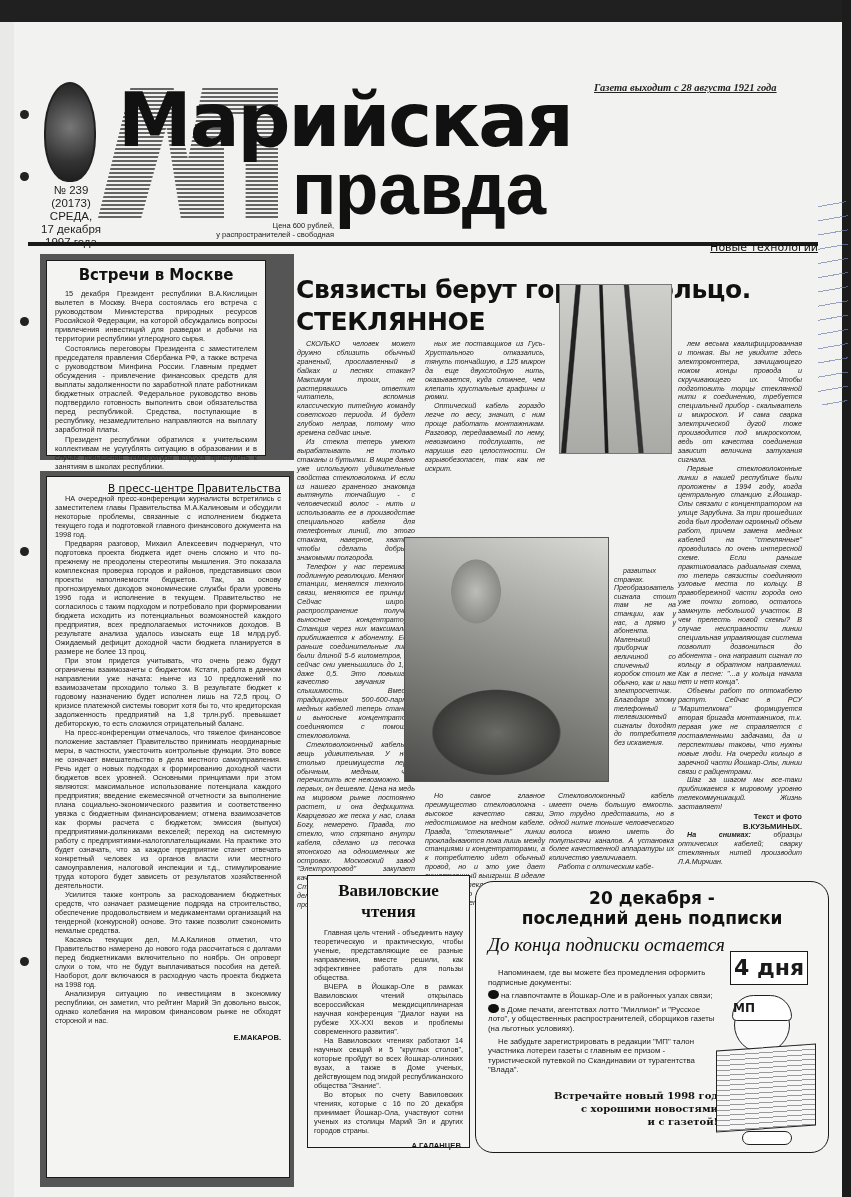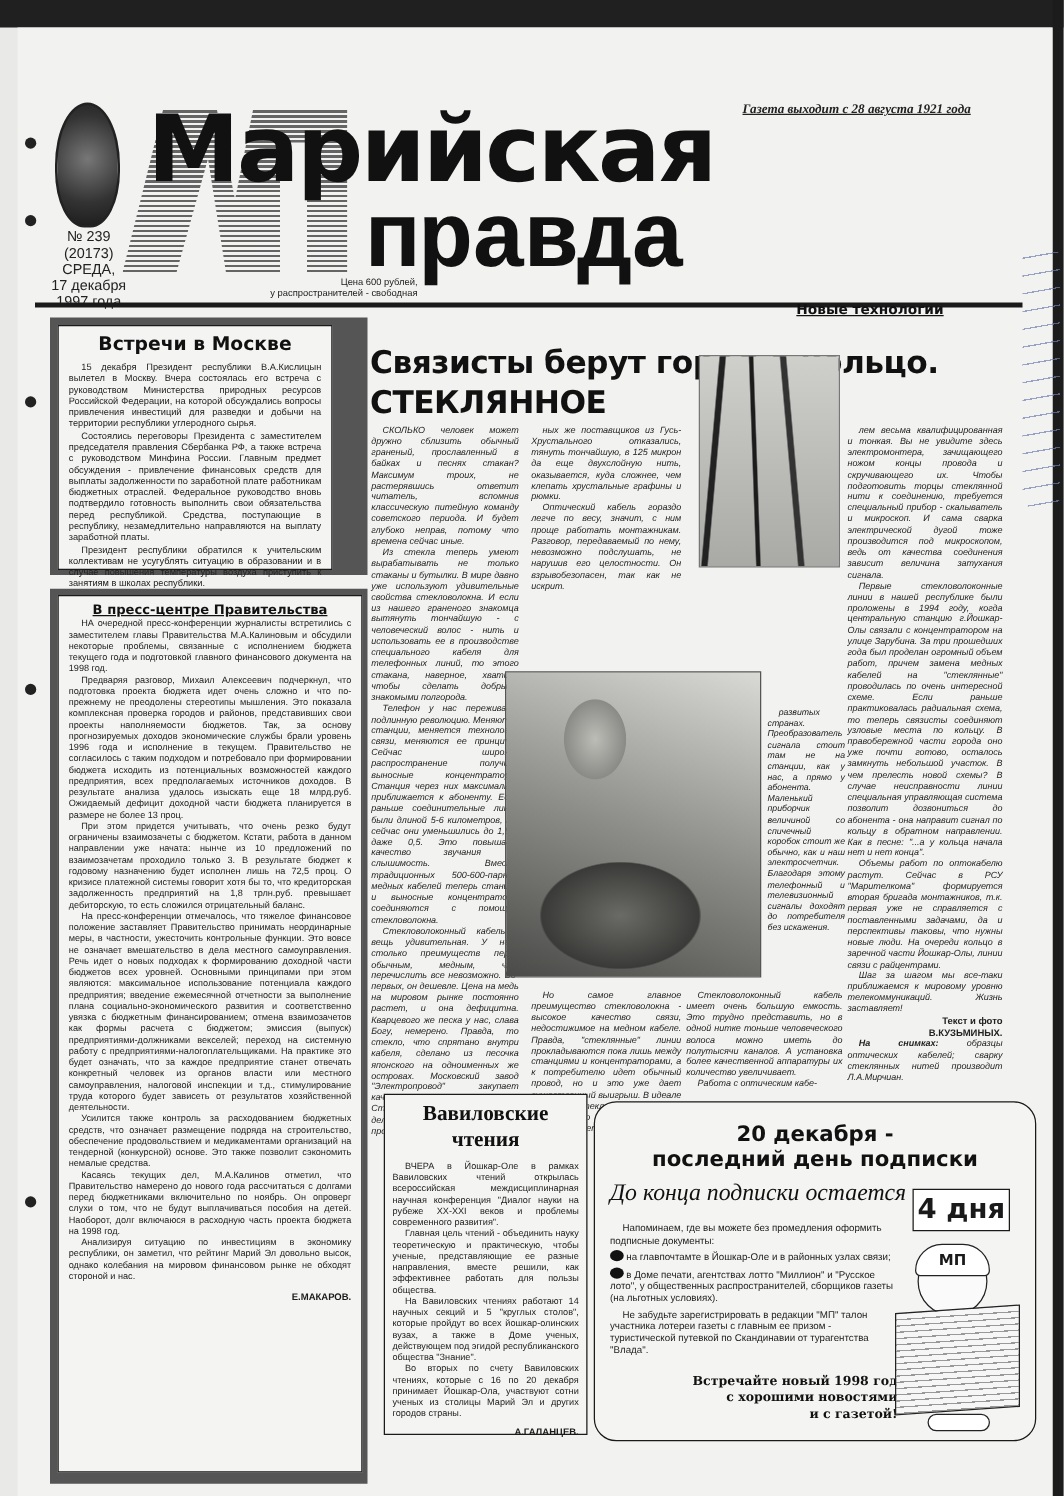--- a/index.html
+++ b/index.html
@@ -57,22 +57,22 @@
   
   .boxshadow { position: absolute; background: #555; }
   .box { position: absolute; background: #f4f4f2; border: 1.5px solid #1a1a1a; }
   .box h2 {
     font-family: "DejaVu Sans", sans-serif; font-weight: bold; text-align: center; color: #111;
   }
   .txt { font-size: 7.4px; line-height: 9.1px; text-align: justify; color: #222; }
   .txt p { text-indent: 10px; }
   .sig { font-weight: bold; font-size: 7.6px; line-height: 9.5px; text-align: right; }
   .kicker {
-    font-family: "DejaVu Sans", sans-serif; font-weight: bold; font-size: 11px;
-    text-decoration: underline; text-align: center; color: #111;
+    font-family: "DejaVu Sans", sans-serif; font-weight: normal; font-size: 11px;
+    text-decoration: underline; text-align: right; color: #111;
   }
 
   
   .headline {
     position: absolute; left: 282px; top: 252px; width: 530px;
     font-family: "DejaVu Sans", sans-serif; font-weight: bold; font-size: 25px; line-height: 32px;
     letter-spacing: -0.4px; color: #111;
   }
   .col { position: absolute; font-size: 7.2px; line-height: 8.9px; text-align: justify; color: #222; }
   .col p { text-indent: 9px; font-style: italic; }
@@ -94,36 +94,36 @@
     border: 1px solid #555;
   }
 
   
   .vav { position: absolute; left: 293px; top: 853px; width: 163px; height: 273px; border: 1.5px solid #1a1a1a; background: #f4f4f2; padding: 4px 6px; }
   .vav h3 { font-family: Liberation Serif, serif; font-weight: bold; font-size: 17px; line-height: 21px; text-align: center; color: #111; margin-bottom: 6px; }
 
   
   .sub {
     position: absolute; left: 461px; top: 859px; width: 354px; height: 272px;
-    border: 1.5px solid #1a1a1a; border-radius: 18px; background: #f4f4f2; padding: 16px 12px;
+    border: 1.5px solid #1a1a1a; border-radius: 18px; background: #f4f4f2; padding: 6px 12px;
   }
   .sub h3 { font-family: "DejaVu Sans", sans-serif; font-weight: bold; font-size: 17px; line-height: 20px; text-align: center; color: #111; }
   .sub .script { font-family: "Liberation Serif", serif; font-style: italic; font-size: 19px; margin-top: 6px; color: #111; }
   .days {
     position: absolute; right: 20px; top: 69px; width: 78px; height: 34px;
     border: 1.5px solid #1a1a1a; background: #fff;
     font-family: "DejaVu Sans", sans-serif; font-weight: bold; font-size: 22px; text-align: center; line-height: 32px;
   }
   .sub .stxt { font-size: 7.8px; line-height: 9.6px; color: #222; width: 230px; margin-top: 12px; }
   .sub .stxt p { text-indent: 10px; margin-bottom: 3px; }
   .bullet { display: inline-block; width: 11px; height: 9px; border-radius: 50%; background: #111; vertical-align: -1px; margin-right: 2px; }
   .closing { font-family: "DejaVu Serif", serif; font-weight: bold; font-size: 10px; line-height: 13px; text-align: right; width: 230px; margin-top: 14px; color: #111; }
   .mascot { position: absolute; right: 12px; top: 115px; width: 100px; height: 150px; }
   .mascot .head { position: absolute; left: 18px; top: 0; width: 56px; height: 56px; border: 1.5px solid #222; border-radius: 50%; background: #fafafa; }
-  .mascot .cap { position: absolute; left: 16px; top: -2px; width: 60px; height: 26px; border: 1.5px solid #222; border-radius: 30px 30px 6px 6px; background: #fff; font-family: "DejaVu Sans", sans-serif; font-weight: bold; font-size: 12px; text-align: center; line-height: 24px; }
+  .mascot .cap { position: absolute; left: 16px; top: -2px; width: 60px; height: 26px; border: 1.5px solid #222; border-radius: 30px 30px 6px 6px; background: #fff; font-family: "DejaVu Sans", sans-serif; font-weight: bold; font-size: 12px; text-align: left; line-height: 24px; }
   .mascot .paper { position: absolute; left: 0; top: 50px; width: 100px; height: 82px; border: 1.5px solid #222; background: repeating-linear-gradient(0deg, #999 0 1px, #f6f6f6 1px 5px); transform: skewY(-4deg); }
   .mascot .feet { position: absolute; left: 26px; top: 134px; width: 50px; height: 14px; border: 1.5px solid #222; border-radius: 8px; background: #fff; }
 
   .scribble {
     position: absolute; left: 804px; top: 175px; width: 30px; height: 210px;
     background: repeating-linear-gradient(170deg, transparent 0 9px, #6f7fb0 9px 10px, transparent 10px 14px);
     opacity: .7; border-radius: 10px;
   }
 </style>
 </head>
@@ -224,22 +224,22 @@
     <div class="sig">
       <div>Текст и фото</div>
       <div>В.КУЗЬМИНЫХ.</div>
     </div>
     <p><b>На снимках:</b> <span>образцы оптических кабелей; сварку стеклянных нитей производит Л.А.Мирчиан.</span></p>
   </div>
 
   <div class="vav">
     <h3>Вавиловские чтения</h3>
     <div class="txt" style="font-size:7.3px;line-height:9px">
+      <p>Главная цель чтений - объединить науку теоретическую и практическую, чтобы ученые, представляющие ее разные направления, вместе решили, как эффективнее работать для пользы общества.</p>
       <p>ВЧЕРА в Йошкар-Оле в рамках Вавиловских чтений открылась всероссийская междисциплинарная научная конференция "Диалог науки на рубеже XX-XXI веков и проблемы современного развития".</p>
-      <p>Главная цель чтений - объединить науку теоретическую и практическую, чтобы ученые, представляющие ее разные направления, вместе решили, как эффективнее работать для пользы общества.</p>
       <p>На Вавиловских чтениях работают 14 научных секций и 5 "круглых столов", которые пройдут во всех йошкар-олинских вузах, а также в Доме ученых, действующем под эгидой республиканского общества "Знание".</p>
       <p>Во вторых по счету Вавиловских чтениях, которые с 16 по 20 декабря принимает Йошкар-Ола, участвуют сотни ученых из столицы Марий Эл и других городов страны.</p>
     </div>
     <div class="sig" style="margin-top:6px">А.ГАЛАНЦЕВ.</div>
   </div>
 
   <div class="sub">
     <h3>
       <span>20 декабря -</span><br>
       <span>последний день подписки</span>

